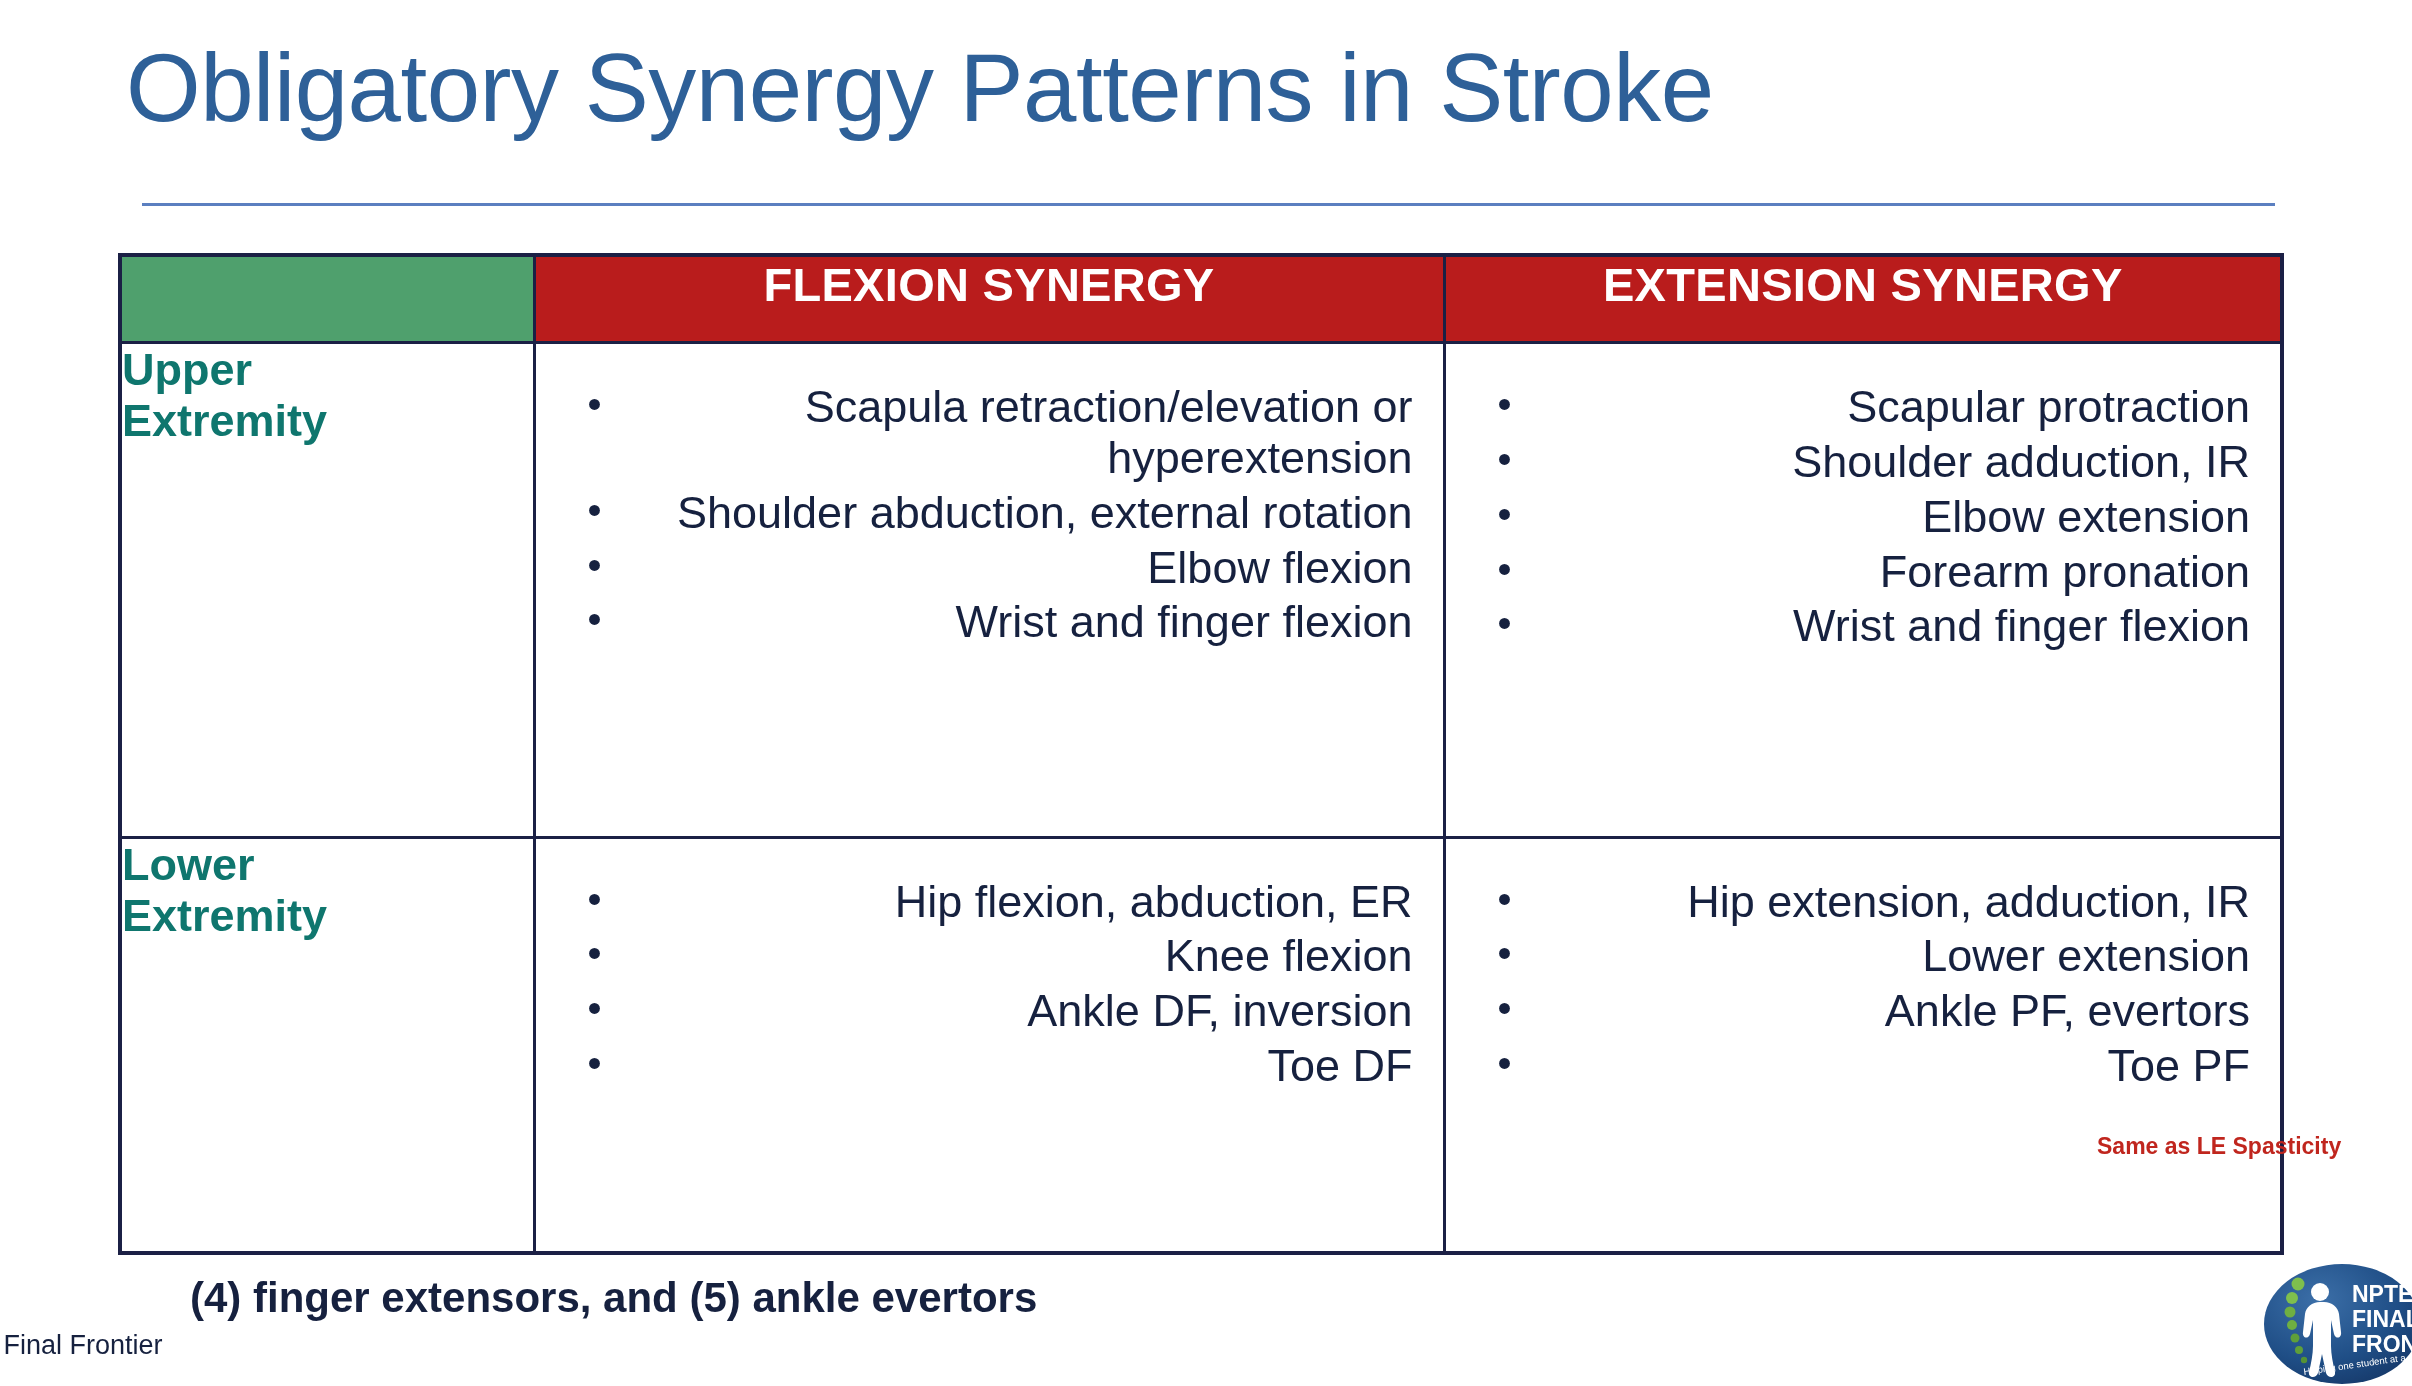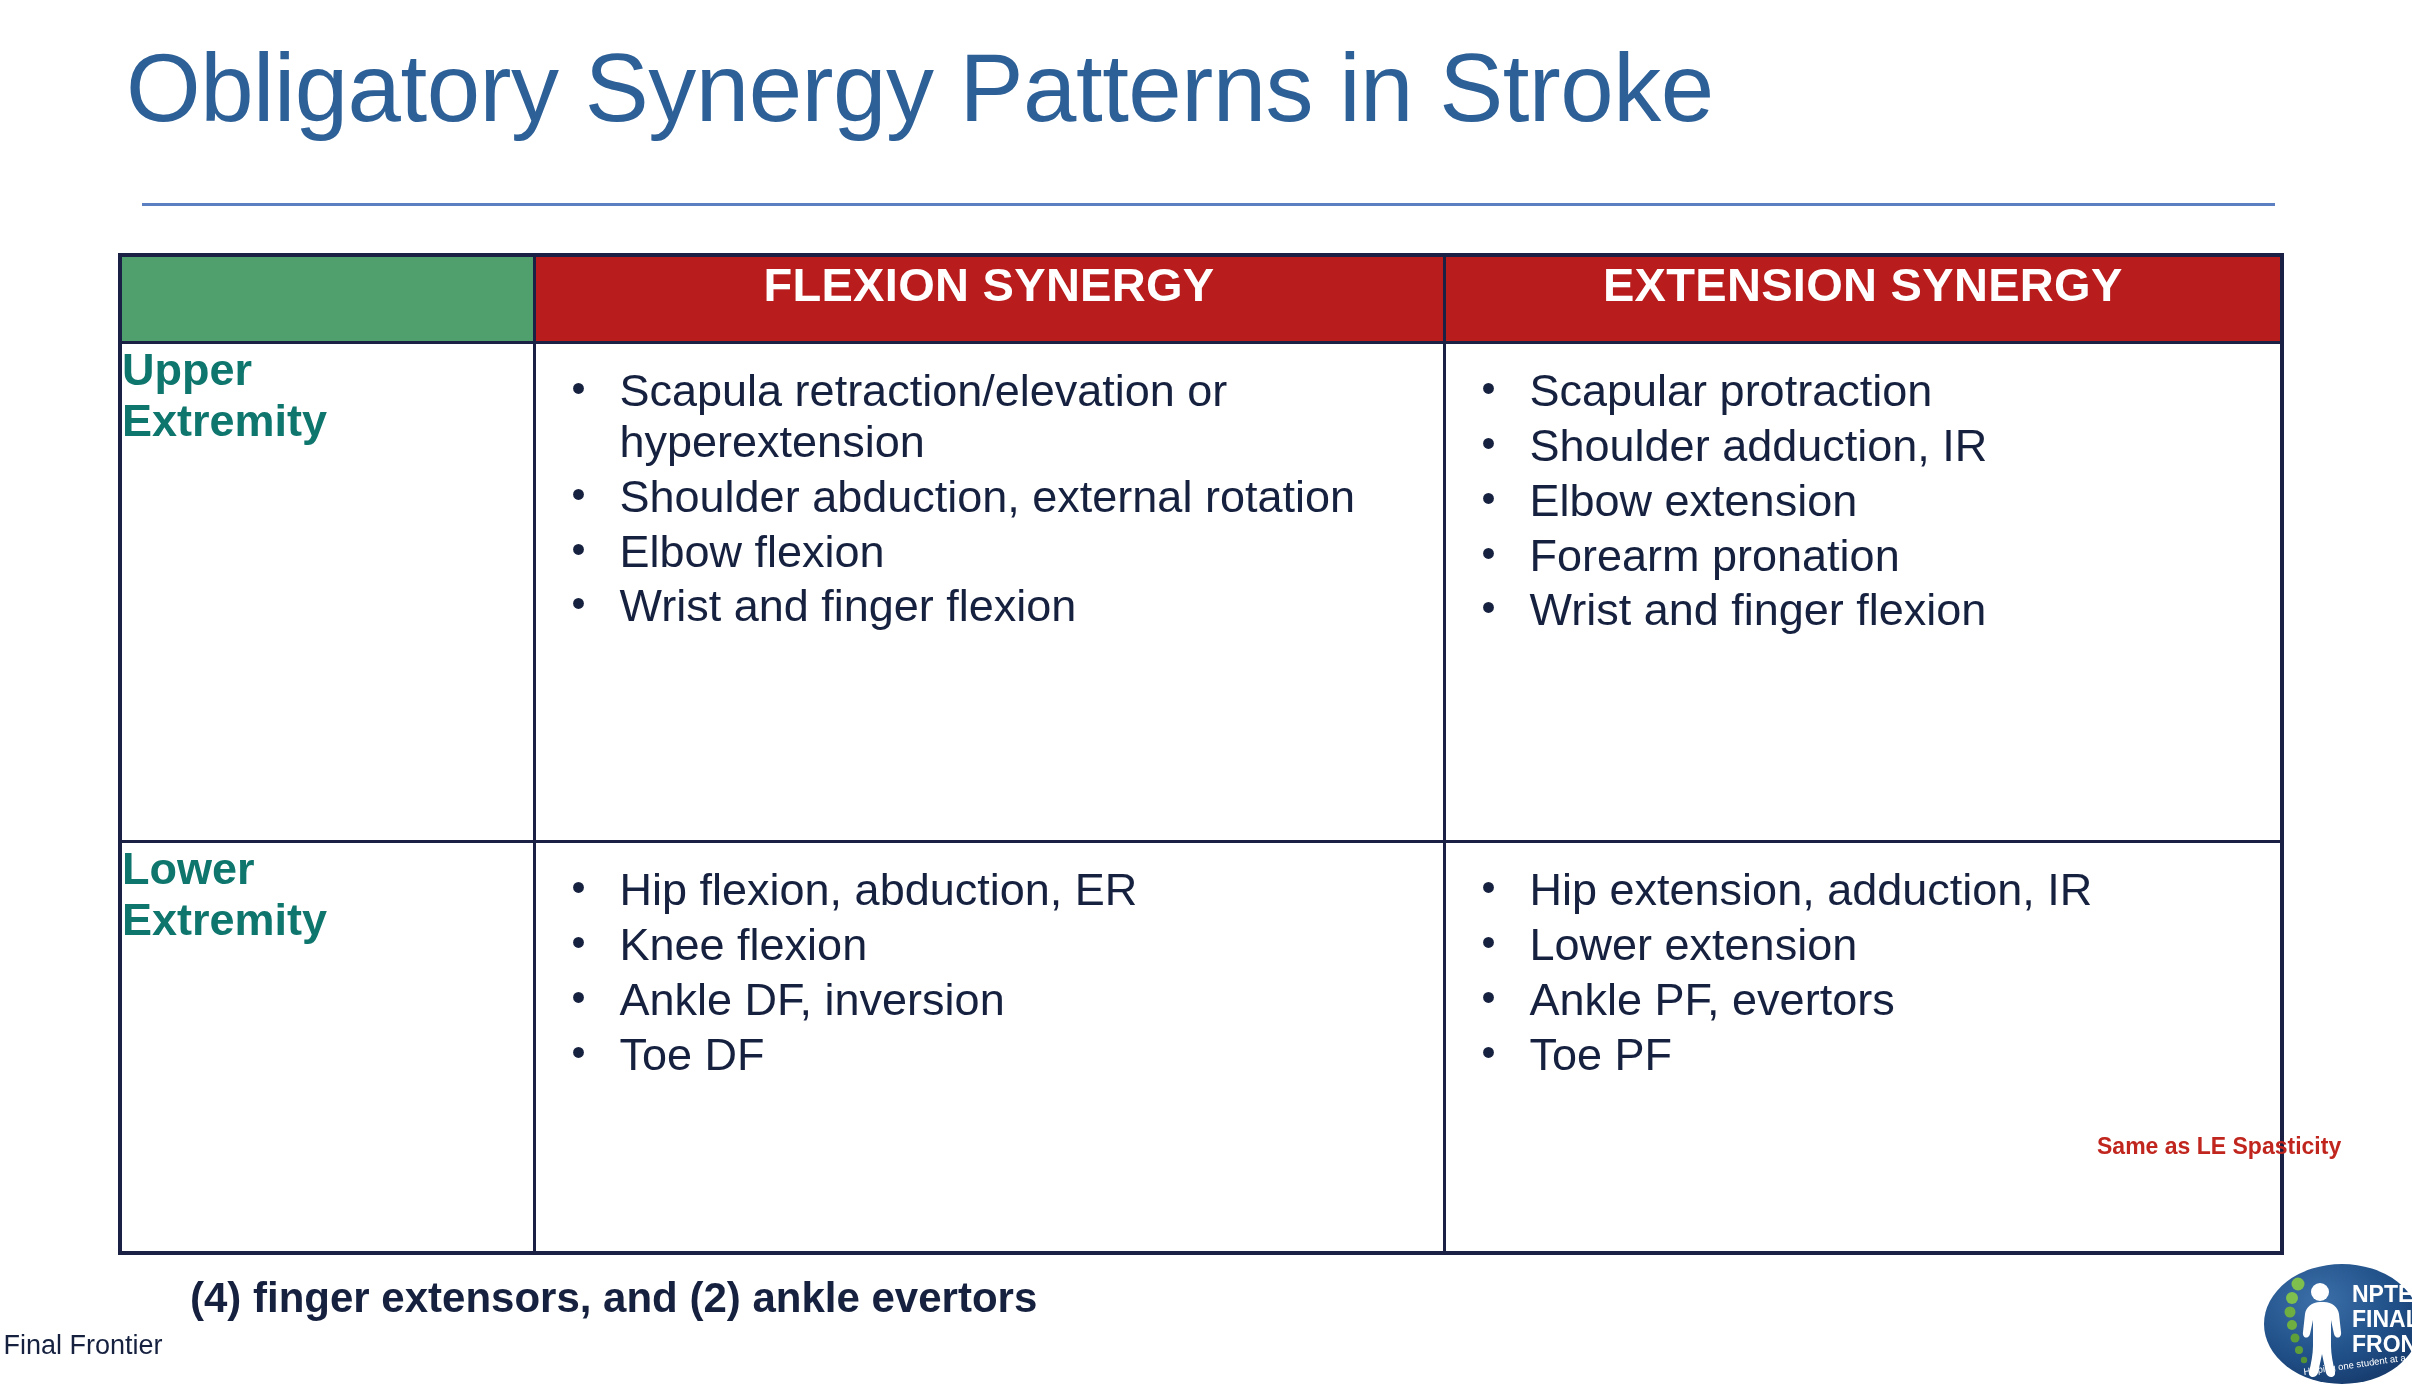--- a/index.html
+++ b/index.html
@@ -73,22 +73,23 @@
     font-size: 45px;
     font-weight: bold;
     color: #0f766e;
     padding: 24px 0 0 22px;
     line-height: 1.14;
   }
   .rowlabel span { display: block; }
 
   .bullets {
     list-style: none;
-    margin: 0;
+    margin: 16px;
     padding: 22px 14px 10px 28px;
+    text-align: right;
   }
   .bullets li {
     position: relative;
     font-size: 45px;
     line-height: 1.13;
     color: #16213F;
     padding-left: 56px;
     margin-bottom: 4px;
   }
   .bullets li::before {
@@ -210,21 +211,21 @@
           <li>Toe PF</li>
         </ul>
       </td>
     </tr>
   </tbody>
 </table>
 
 <div id="spasticity-note">Same as LE Spasticity</div>
 
 <div id="footer-note">
-  <span>(4) finger extensors, and (2) ankle evertors</span>
+  <span>(4) finger extensors, and (5) ankle evertors</span>
 </div>
 <div id="brand-strip">E Final Frontier</div>
 
 <div id="logo">
   <svg width="160" height="124" viewBox="0 0 160 124" xmlns="http://www.w3.org/2000/svg">
     <defs>
       <radialGradient id="lg" cx="35%" cy="30%" r="85%">
         <stop offset="0%" stop-color="#3C6FA8"></stop>
         <stop offset="60%" stop-color="#1F4E86"></stop>
         <stop offset="100%" stop-color="#143463"></stop>

